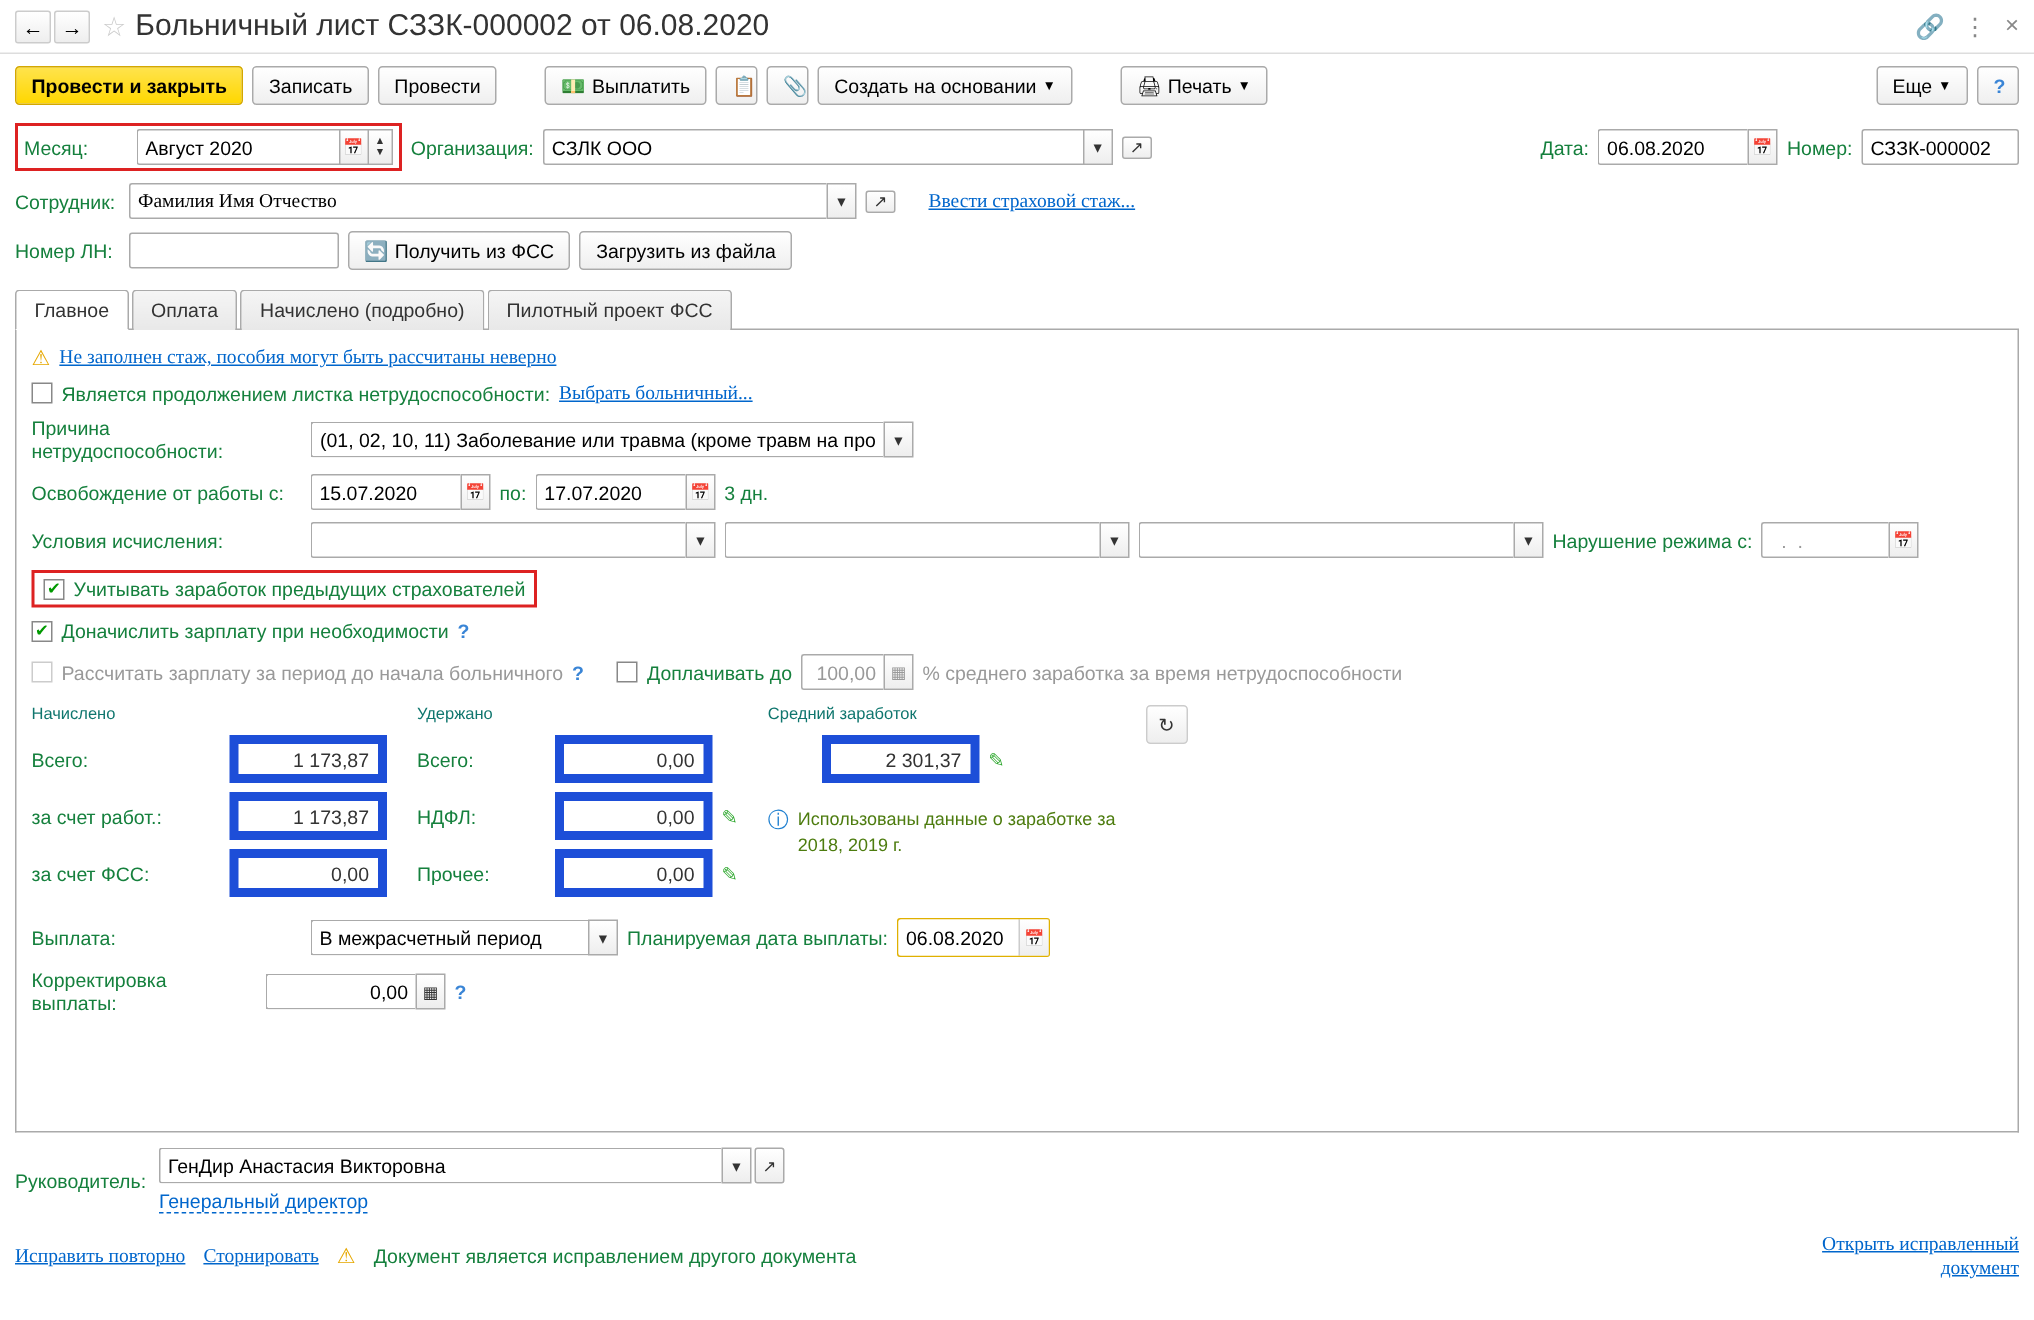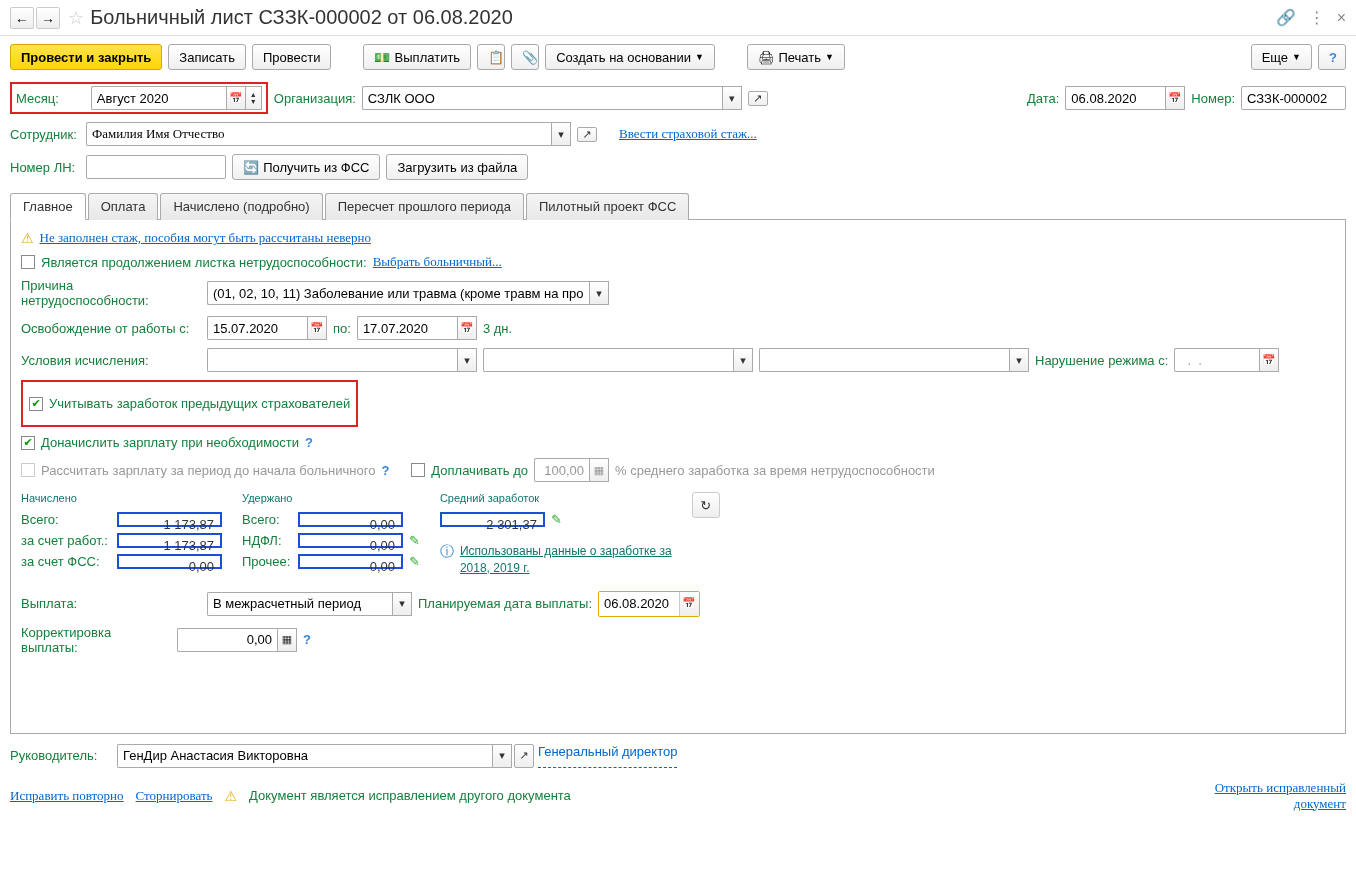--- a/index.html
+++ b/index.html
@@ -31,29 +31,29 @@
 .warn-icon { color: #e6a800; font-size: 14px; }
 .info-icon { color: #2080d0; font-size: 14px; }
 .checkbox { width: 14px; height: 14px; border: 1px solid #888; display: inline-flex; align-items: center; justify-content: center; background: #fff; font-size: 11px; color: #090;}
 .checkbox.checked::after { content: "✔"; }
 .section { margin-bottom: 8px; display: flex; align-items: center; gap: 6px; flex-wrap: wrap;}
 .totals { display: flex; gap: 20px; margin-top: 10px; align-items: flex-start;}
 .totals-col { display: flex; flex-direction: column; gap: 6px; }
 .totals-hdr { color: #0f766e; font-size: 11px; margin-bottom: 2px;}
 .totals-row { display: flex; align-items: center; gap: 6px; }
 .totals-row .label { width: 90px; }
-.num-box { border: 2px solid #1d4ed8; padding: 3px 6px; text-align: right; width: 105px; height: 15px; font-size: 13px;}
+.num-box { border: 6px solid #1d4ed8; padding: 3px 6px; text-align: right; width: 105px; height: 32px; font-size: 13px; margin-left: 36px;}
 .pencil { color: #3a3; cursor: pointer; font-size: 13px;}
 .refresh-btn { border: 1px solid #ccc; width: 28px; height: 26px; display: flex; align-items: center; justify-content: center; border-radius: 3px; background: linear-gradient(#fff,#eee);}
 .gray { color: #999; }
 .footer { padding: 8px 10px; display: flex; align-items: center; gap: 6px; flex-wrap: wrap; justify-content: space-between;}
 .help { color: #3a85d6; font-weight: bold; cursor: pointer;}
 .yellow-border { border: 1px solid #e0b000 !important; }
 .small-sep { flex:1; }
-.orange-txt { color: #0f766e; text-decoration: underline; }
+.orange-txt { color: #4d7c0f; }
 </style>
 </head>
 <body>
 
 <div class="header">
   <button class="nav-btn">←</button>
   <button class="nav-btn">→</button>
   <span class="star-icon">☆</span>
   <div class="title">Больничный лист СЗЗК-000002 от 06.08.2020</div>
   <div class="hdr-right">
@@ -132,21 +132,20 @@
       <span style="color:#28c">🔄</span> 
       <span>Получить из ФСС</span>
     </button>
   <button class="btn">Загрузить из файла</button>
 </div>
 
 <div class="tabs">
   <div class="tab active">Главное</div>
   <div class="tab">Оплата</div>
   <div class="tab">Начислено (подробно)</div>
-  <div class="tab">Пересчет прошлого периода</div>
   <div class="tab">Пилотный проект ФСС</div>
 </div>
 
 <div class="tab-content">
   <div class="section">
     <span class="warn-icon">⚠</span>
     <span class="link">Не заполнен стаж, пособия могут быть рассчитаны неверно</span>
   </div>
   <div class="section">
     <span class="checkbox"></span>
@@ -186,21 +185,21 @@
     <div class="input-combo">
         <input class="input" style="width: 250px;">
         <span class="input-addon">▾</span>
       </div>
     <span class="label">Нарушение режима с:</span>
     <div class="input-combo">
       <input class="input gray" style="width: 85px;" value="  .  .    ">
       <span class="input-addon">📅</span>
     </div>
   </div>
-  <div class="section red-box" style="width:fit-content; padding:14px 6px;">
+  <div class="section red-box" style="width:fit-content; padding:3px 6px;">
     <span class="checkbox checked"></span>
     <span class="label">Учитывать заработок предыдущих страхователей</span>
   </div>
   <div class="section">
     <span class="checkbox checked"></span>
     <span class="label">Доначислить зарплату при необходимости</span>
     <span class="help">?</span>
   </div>
   <div class="section">
     <span class="checkbox" style="border-color:#ccc"></span>
@@ -286,21 +285,21 @@
       <input class="input" style="width: 100px; text-align: right;" value="0,00">
       <span class="input-addon">▦</span>
     </div>
     <span class="help">?</span>
   </div>
   <div style="height:60px"></div>
 </div>
 
 <div class="form-row" style="margin-top:6px;">
   <span class="label" style="width:90px">Руководитель:</span>
-  <div style="display:flex; flex-direction:row; gap:4px;margin-left:11px;">
+  <div style="display:flex; flex-direction:column; gap:4px;">
     <div style="display:flex;">
       <div class="input-combo">
         <input class="input" style="width: 375px;" value="ГенДир Анастасия Викторовна">
         <span class="input-addon">▾</span>
       </div>
       <span class="input-addon" style="border-radius:2px; margin-left:2px">↗</span>
     </div>
     <span class="link-dotted" style="width:fit-content">Генеральный директор</span>
   </div>
 </div>

